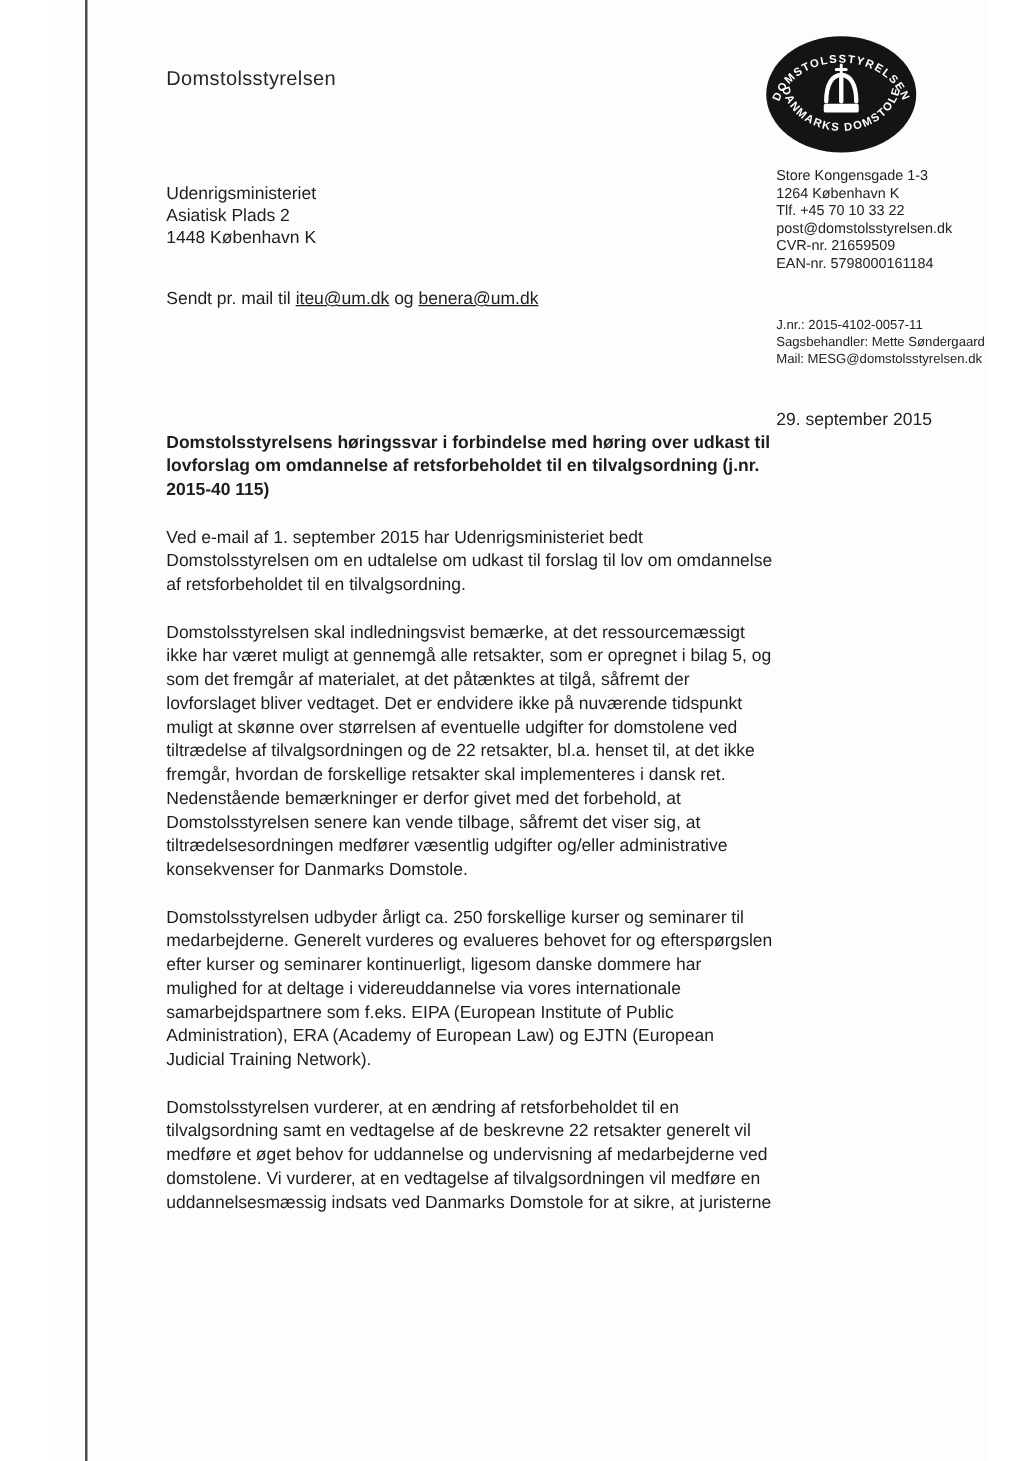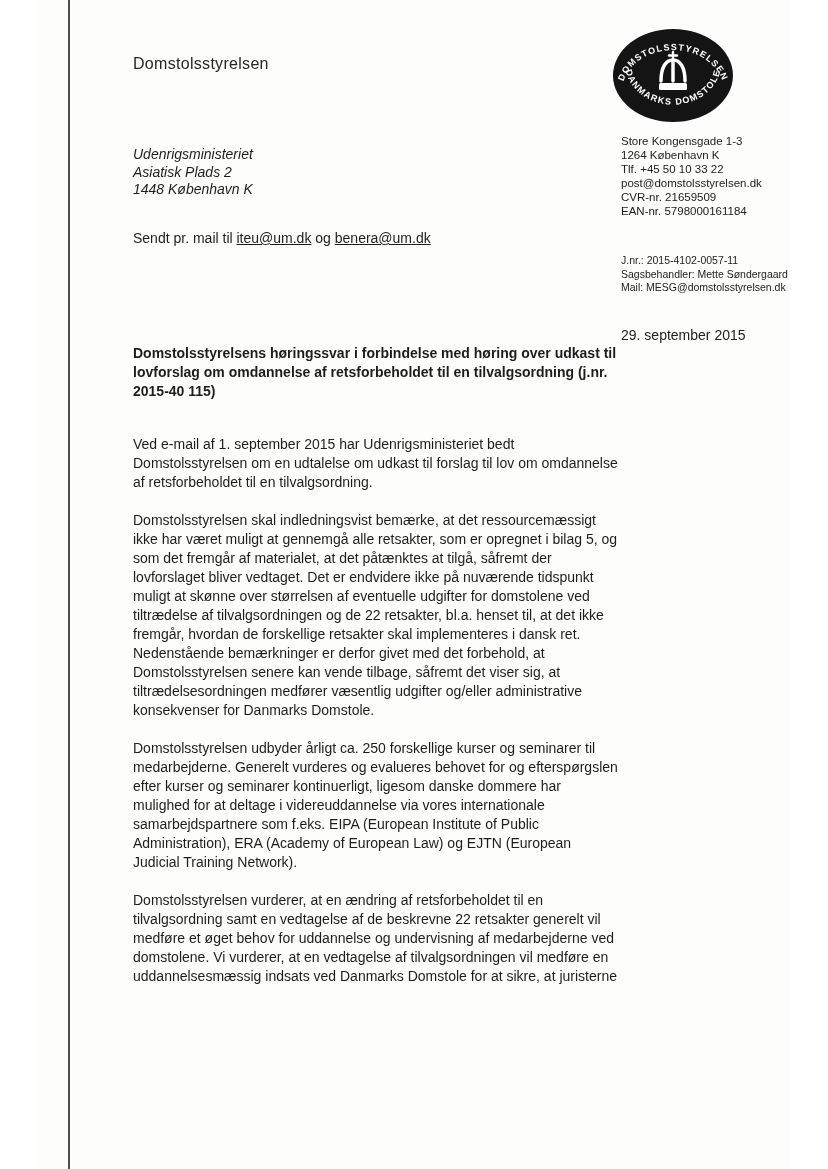--- a/index.html
+++ b/index.html
@@ -15,38 +15,38 @@
     background:#2e2e2e; opacity:.85;
   }
   .letterhead {
     position:absolute; left:95px; top:55px;
     font-size:16px; letter-spacing:.3px; color:#262626;
   }
   .logo { position:absolute; left:573px; top:27px; width:124px; height:97px; }
   .logo text { font-family:"Liberation Sans","DejaVu Sans",sans-serif; font-weight:bold; }
   .recipient {
     position:absolute; left:95px; top:146px;
-    font-size:14px; line-height:17.5px;font-style:italic;
+    font-size:14px; line-height:17.5px;
   }
   .sent-line { position:absolute; left:95px; top:230px; font-size:14px; }
   .sent-line a { color:inherit; text-decoration:underline; cursor:pointer;text-align:center; }
   .sender {
     position:absolute; left:583px; top:134px;
     font-size:11.5px; line-height:14px; color:#222;
   }
   .case-info {
     position:absolute; left:583px; top:254px;
     font-size:10.5px; line-height:13.5px; color:#222;
   }
   .date { position:absolute; left:583px; top:327px; font-size:14px; color:#222; }
   .body-text {
     position:absolute; left:95px; top:344px; width:665px;
     font-size:14px; line-height:19px; color:#1d1d1d;
   }
-  .subject { font-weight:bold; white-space:pre-line; margin-bottom:34px; }
+  .subject { font-weight:bold; white-space:pre-line; margin-bottom:19px; }
   .para { white-space:pre-line; margin-bottom:19px; }
 </style>
 </head>
 <body>
 
 <div class="page">
 
   <div class="scan-line"></div>
 
   <div class="letterhead">Domstolsstyrelsen</div>
@@ -75,21 +75,21 @@
     <div>Udenrigsministeriet</div>
     <div>Asiatisk Plads 2</div>
     <div>1448 København K</div>
   </div>
 
   <div class="sent-line"><span>Sendt pr. mail til </span><a>iteu@um.dk</a><span> og </span><a>benera@um.dk</a></div>
 
   <div class="sender">
     <div>Store Kongensgade 1-3</div>
     <div>1264 København K</div>
-    <div>Tlf. +45 50 10 33 22</div>
+    <div>Tlf. +45 70 10 33 22</div>
     <div>post@domstolsstyrelsen.dk</div>
     <div>CVR-nr. 21659509</div>
     <div>EAN-nr. 5798000161184</div>
   </div>
 
   <div class="case-info">
     <div>J.nr.: 2015-4102-0057-11</div>
     <div>Sagsbehandler: Mette Søndergaard</div>
     <div>Mail: MESG@domstolsstyrelsen.dk</div>
   </div>

